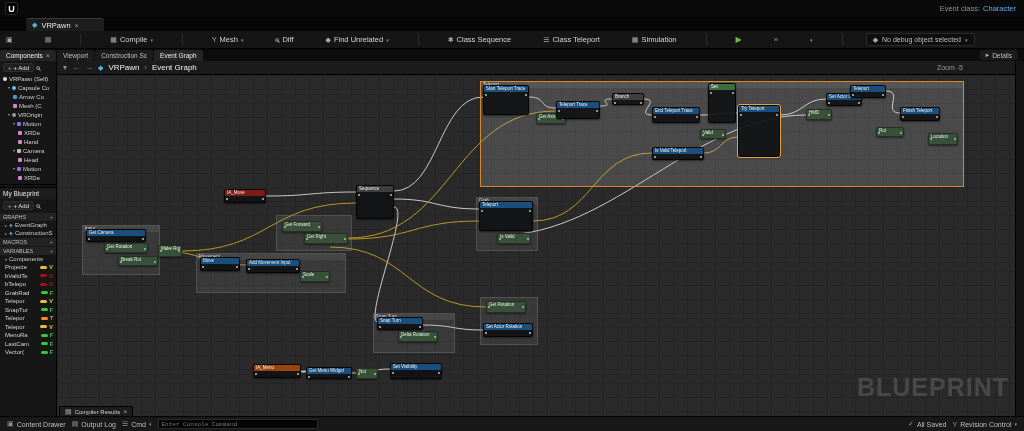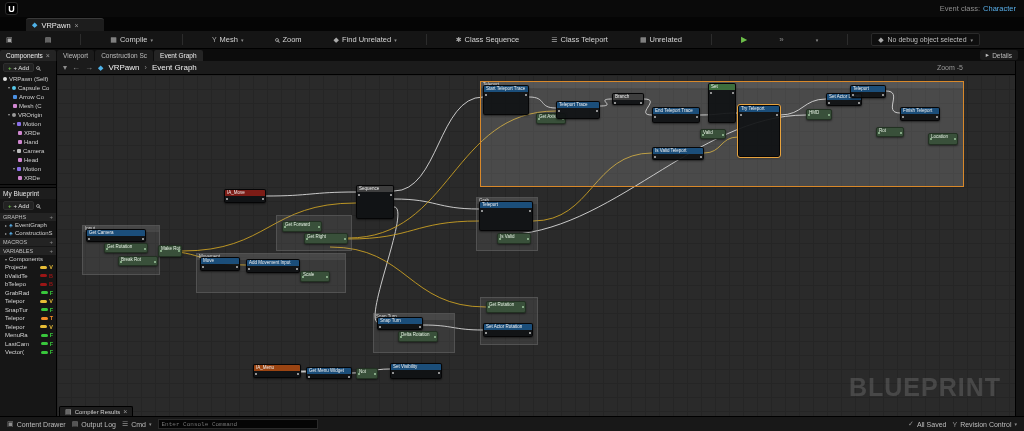--- a/index.html
+++ b/index.html
@@ -76,21 +76,21 @@
   .crumb-sep{color:#8d8d8d;font-size:7px;}
   .zoomlabel{margin-left:auto;margin-right:46px;color:#9a9a9a;font-size:7px;}
 
   .canvas{position:relative;flex:1;overflow:hidden;background-color:#2a2a2a;
     background-image:
       linear-gradient(#252525 1px,transparent 1px),
       linear-gradient(90deg,#252525 1px,transparent 1px),
       linear-gradient(#1d1d1d 1px,transparent 1px),
       linear-gradient(90deg,#1d1d1d 1px,transparent 1px);
     background-size:14px 14px,14px 14px,56px 56px,56px 56px;}
-  .watermark{position:absolute;right:14px;bottom:14px;font-size:25px;font-weight:bold;letter-spacing:1px;color:rgba(230,230,230,0.16);}
+  .watermark{position:absolute;right:6px;bottom:14px;font-size:25px;font-weight:bold;letter-spacing:1px;color:rgba(230,230,230,0.16);}
   .wire-layer{position:absolute;left:0;top:0;width:100%;height:100%;pointer-events:none;}
 
   .gcomment{position:absolute;background:rgba(170,170,170,0.13);border:1px solid rgba(130,130,130,0.35);}
   .gcomment.sel{background:rgba(205,205,205,0.20);border:1px solid #d8882a;}
   .gcomment-title{font-size:4.5px;color:#d8d8d8;background:rgba(255,255,255,0.07);padding:0 2px;height:6px;line-height:6px;white-space:nowrap;overflow:hidden;}
 
   .gnode{position:absolute;background:rgba(15,17,19,0.92);border:1px solid rgba(0,0,0,0.7);border-radius:2px;box-shadow:0 1px 2px rgba(0,0,0,0.5);overflow:hidden;}
   .gnode.sel{outline:1px solid #e8a33d;}
   .gnode-hdr{font-size:4.5px;line-height:6px;height:6px;color:#f0f0f0;padding:0 2px;white-space:nowrap;overflow:hidden;}
   .gnode.pure{background:#39503a;border-color:#223122;}
@@ -146,39 +146,39 @@
         <span class="caret">▾</span>
       </span>
     <div class="tdivider"></div>
     <span class="tbtn">
         <span class="ticon">Y</span>
         <span>Mesh</span>
         <span class="caret">▾</span>
       </span>
     <span class="tbtn">
         <span class="i-search"></span>
-        <span>Zoom</span>
+        <span>Diff</span>
       </span>
     <span class="tbtn">
         <span class="ticon">◆</span>
         <span>Find Unrelated</span>
         <span class="caret">▾</span>
       </span>
     <div class="tdivider"></div>
     <span class="tbtn">
         <span class="ticon">✱</span>
         <span>Class Sequence</span>
       </span>
     <span class="tbtn">
         <span class="ticon">☰</span>
         <span>Class Teleport</span>
       </span>
     <span class="tbtn">
         <span class="ticon">▦</span>
-        <span>Unrelated</span>
+        <span>Simulation</span>
       </span>
     <div class="tdivider"></div>
     <span class="tbtn">
         <span class="play">▶</span>
       </span>
     <span class="tbtn">
         <span class="grayico">»</span>
       </span>
     <span class="tbtn">
         <span class="caret">▾</span>

